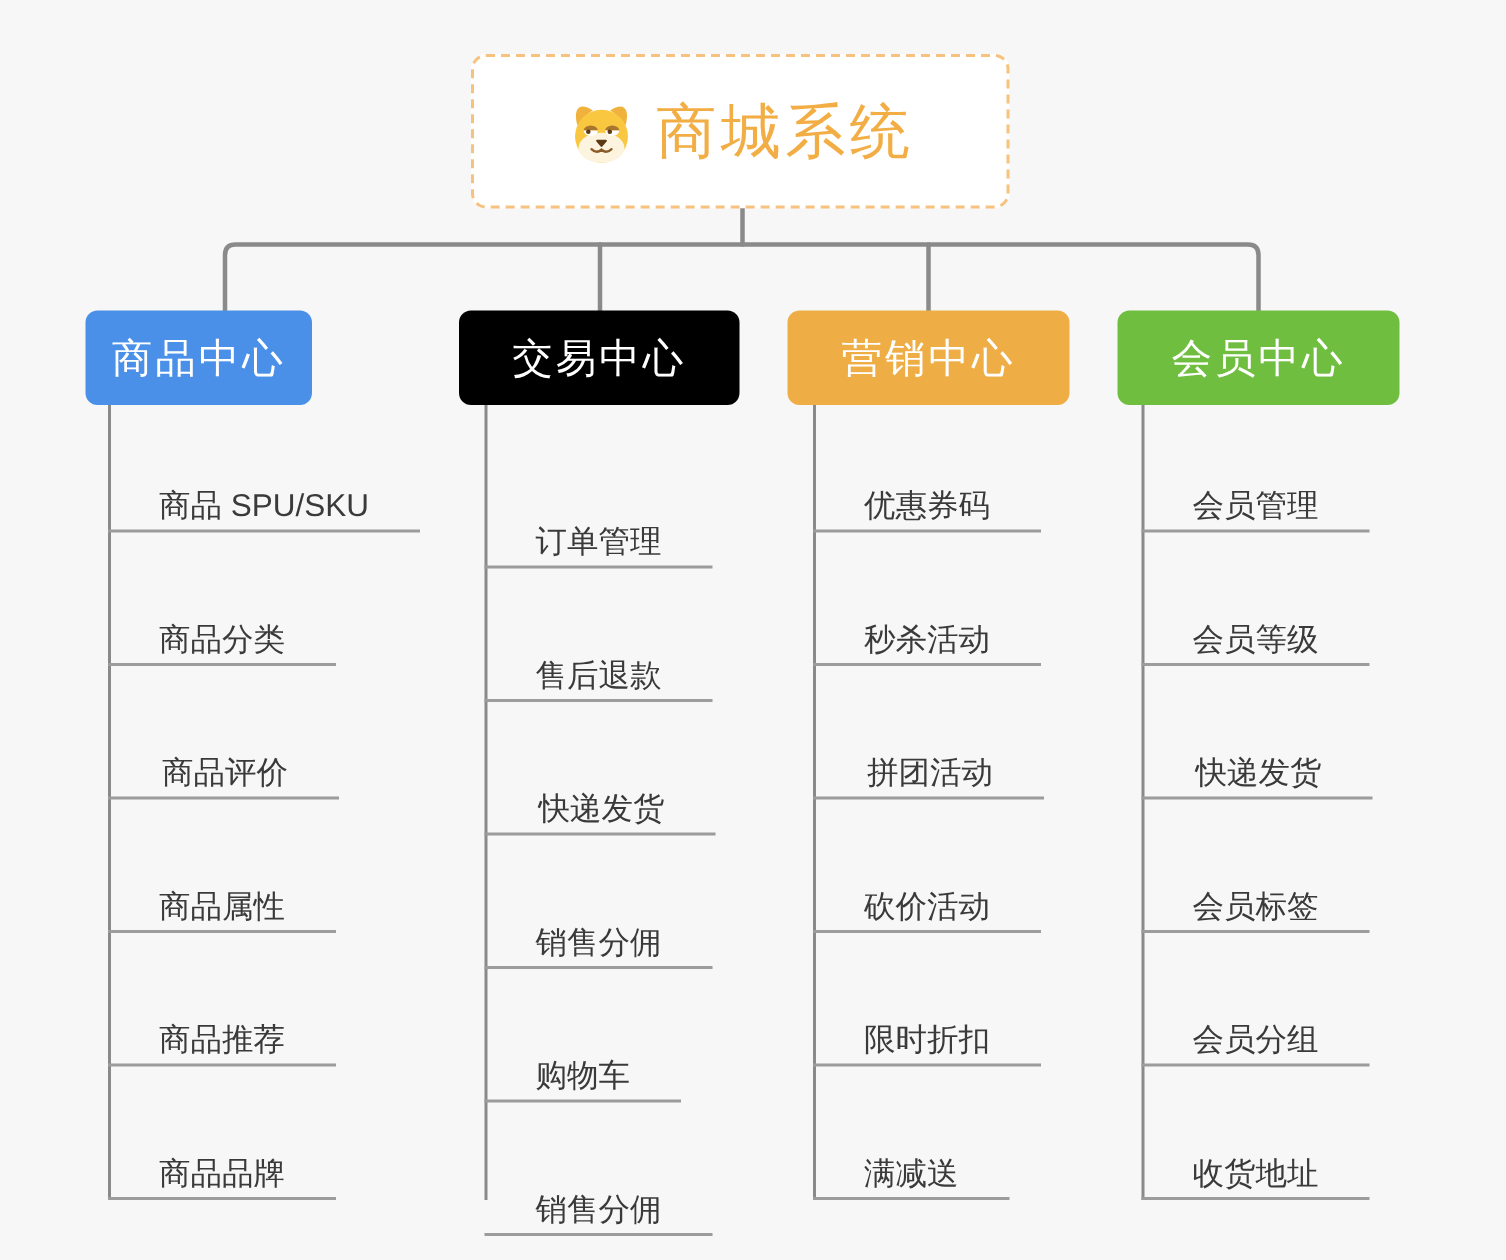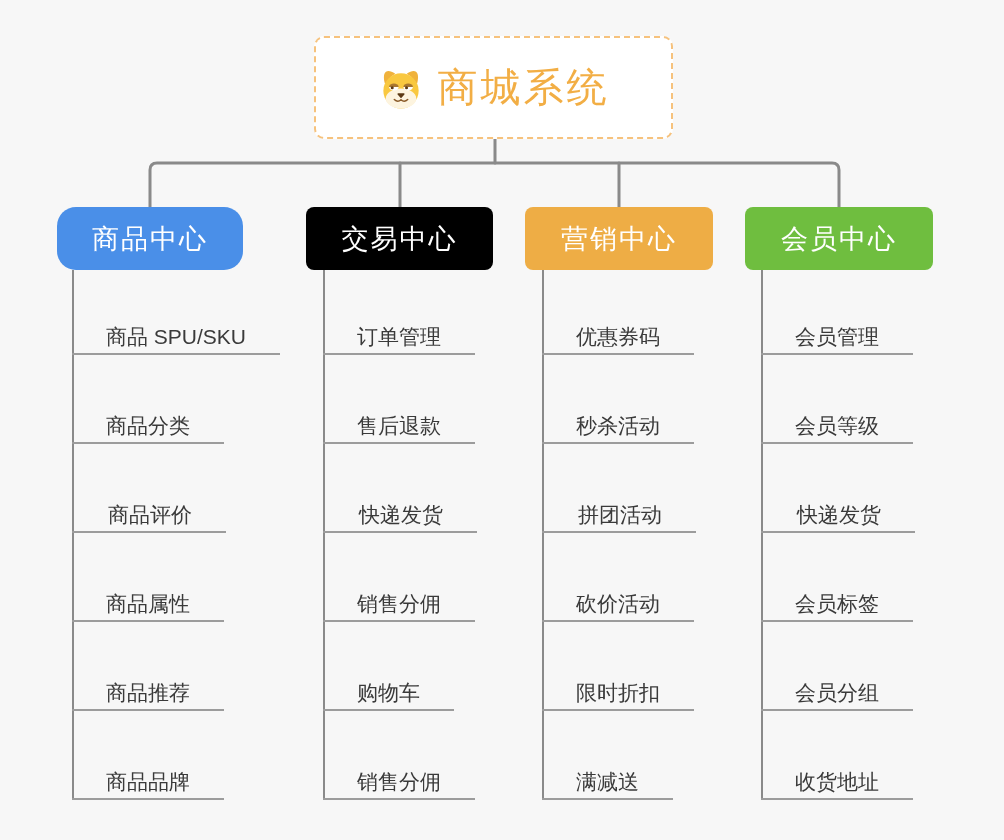--- a/index.html
+++ b/index.html
@@ -38,21 +38,21 @@
   .branch-box{
     position:absolute;top:207px;height:63px;
     box-sizing:border-box;
     border-radius:8px;
     display:flex;align-items:center;justify-content:center;
     color:#ffffff;
     font-size:27px;
     letter-spacing:2px;
     cursor:pointer;
   }
-  .bb0{left:57px;width:186px;border-radius:19px;}
+  .bb0{left:57px;width:151px;}
   .bb1{left:306px;width:187px;}
   .bb2{left:525px;width:188px;}
   .bb3{left:745px;width:188px;}
   
   .trunk{
     position:absolute;top:270px;height:530px;width:2px;
     background:#8a8a8a;
   }
   .t0{left:72px;}
   .t1{left:323px;}
@@ -65,21 +65,21 @@
     box-sizing:content-box;
     padding:0 34px 2px 34px;
     border-bottom:2px solid #9c9c9c;
     display:flex;align-items:flex-end;
     font-size:21px;
     color:#3a3a3a;
     white-space:nowrap;
     cursor:pointer;
   }
   .c0{left:72px;}
-  .c1{left:323px;}
+  .c1{left:323px;margin-top:24px;}
   .c2{left:542px;}
   .c3{left:761px;}
   .r0{top:319px;}
   .r1{top:408px;}
   .r2{top:497px;padding-left:36px;}
   .r3{top:586px;}
   .r4{top:675px;}
   .r5{top:764px;}
 </style>
 </head>

